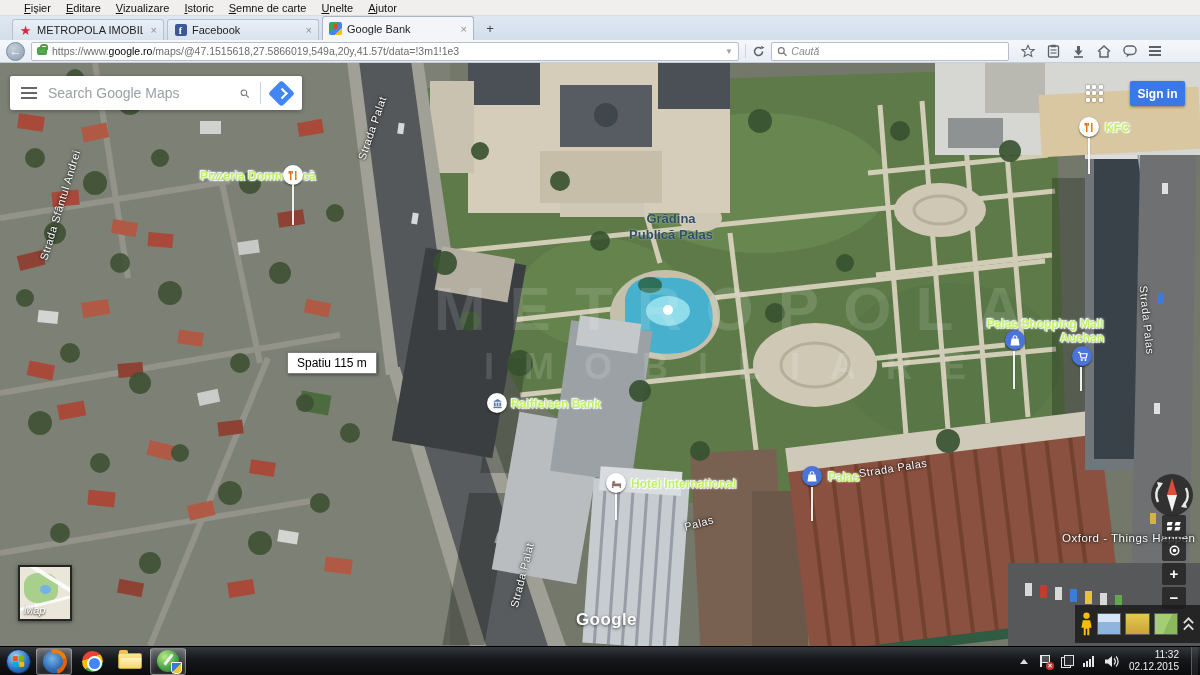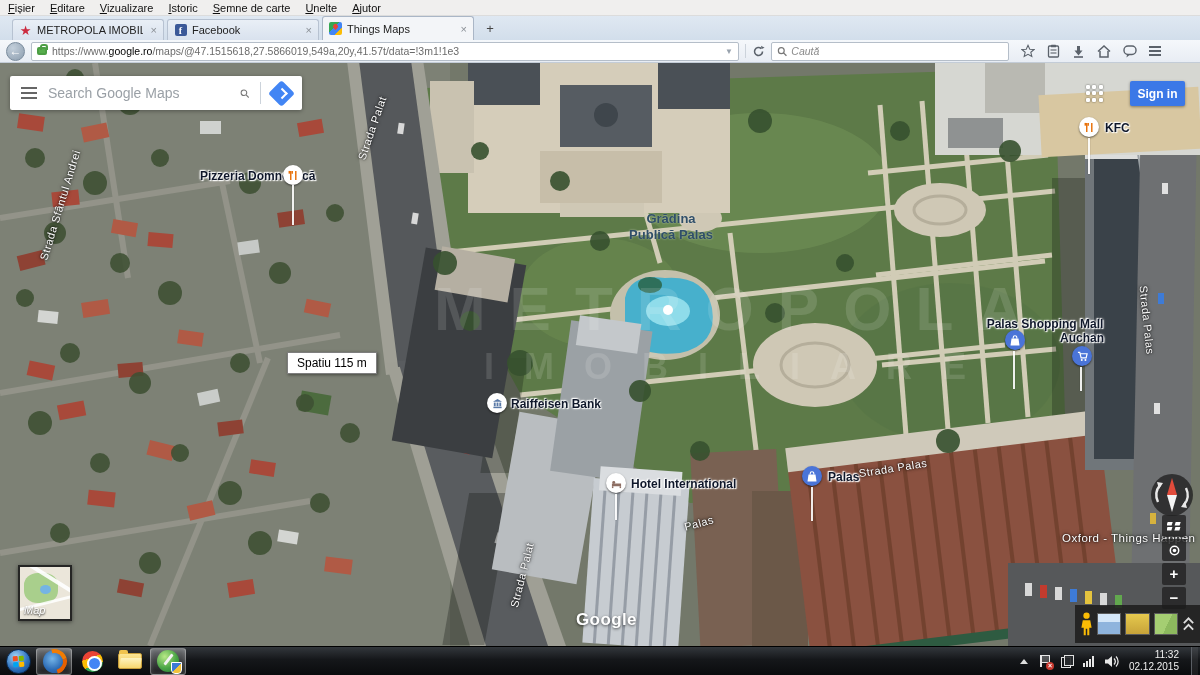--- a/index.html
+++ b/index.html
@@ -2,21 +2,21 @@
 <html><head>
 <meta charset="utf-8">
 <style>
   * { margin:0; padding:0; box-sizing:border-box; font-family:"Liberation Sans",sans-serif; }
   body { background:#222; }
   #screen { position:relative; width:1200px; height:675px; overflow:hidden; background:#000; }
 
   
   .menubar { position:absolute; top:0; left:0; right:0; height:16px; background:#f0efee;
              border-bottom:1px solid #dcdcdc; display:flex; align-items:center; gap:15px;
-             padding-left:8px; font-size:11px; color:#101010; }
+             padding-left:24px; font-size:11px; color:#101010; }
   .menubar span { display:inline-block; cursor:default; }
   .menubar span::first-letter { text-decoration:underline; }
 
   .tabbar { position:absolute; top:16px; left:0; right:0; height:24px;
             background:linear-gradient(#dfe8f2,#d2deeb); display:flex; align-items:flex-end; padding-left:12px; }
   .tab { height:21px; width:152px; display:flex; align-items:center; gap:5px; padding:0 6px;
          font-size:11px; color:#222; border:1px solid #b7c2d1; border-bottom:none;
          border-radius:3px 3px 0 0; background:linear-gradient(#e9eff6,#d9e2ee); margin-right:3px; overflow:hidden; }
   .tab.active { background:#f3f5f8; height:24px; border-color:#aab6c6; }
   .tab .title { white-space:nowrap; overflow:hidden; flex:1; }
@@ -55,21 +55,21 @@
   .searchbar input::placeholder { font-style:italic; color:#8a8a8a; }
   .toolicons { display:flex; gap:12px; align-items:center; margin-left:6px; }
   .hamb { display:flex; flex-direction:column; gap:2px; }
   .hamb i { display:block; width:12px; height:2px; background:#5b626b; }
 
   
   #map { position:absolute; top:63px; left:0; width:1200px; height:583px; overflow:hidden; background:#6f7466; }
   #map svg.terrain { position:absolute; left:0; top:0; }
 
   .lbl { position:absolute; white-space:nowrap; font-size:12px; }
-  .halo-light { color:#0f172a; font-weight:bold;
+  .halo-light { color:#bef264; font-weight:bold;
       text-shadow:0 0 2px #fff,0 0 3px #fff,1px 1px 1px #fff,-1px -1px 1px #fff; }
   .park-lbl { color:#2f4e68; font-weight:bold; font-size:13px; line-height:16px; text-align:center;
       text-shadow:0 0 2px rgba(255,255,255,.55); }
   .road { color:#fdfdfd; font-size:11px; letter-spacing:.5px; text-align:center;
       text-shadow:0 0 2px rgba(0,0,0,.95),0 0 4px rgba(0,0,0,.7); }
   .poi { position:absolute; width:20px; height:20px; border-radius:50%; background:#fff;
          box-shadow:0 1px 2px rgba(0,0,0,.55); display:flex; align-items:center; justify-content:center; }
   .poi.blue { background:#4a74d8; }
   .leader { position:absolute; width:2px; background:rgba(255,255,255,.9); box-shadow:0 0 1px rgba(0,0,0,.5); }
 
@@ -209,21 +209,21 @@
       <span class="favicon">
           <span class="fav-fb">f</span>
         </span>
       <span class="title">Facebook</span>
       <span class="close">×</span>
     </div>
     <div class="tab active">
       <span class="favicon">
           <span class="fav-gm"></span>
         </span>
-      <span class="title">Things Maps</span>
+      <span class="title">Google Bank</span>
       <span class="close">×</span>
     </div>
     <div class="newtab">+</div>
   </div>
 
   <div class="navbar">
     <div class="backbtn">←</div>
     <div class="urlbar">
       <span class="lock"></span>
       <span class="urltext"><span class="url-pre">https://www.</span><span class="url-dom">google.ro</span><span class="url-path">/maps/@47.1515618,27.5866019,549a,20y,41.57t/data=!3m1!1e3</span></span>

